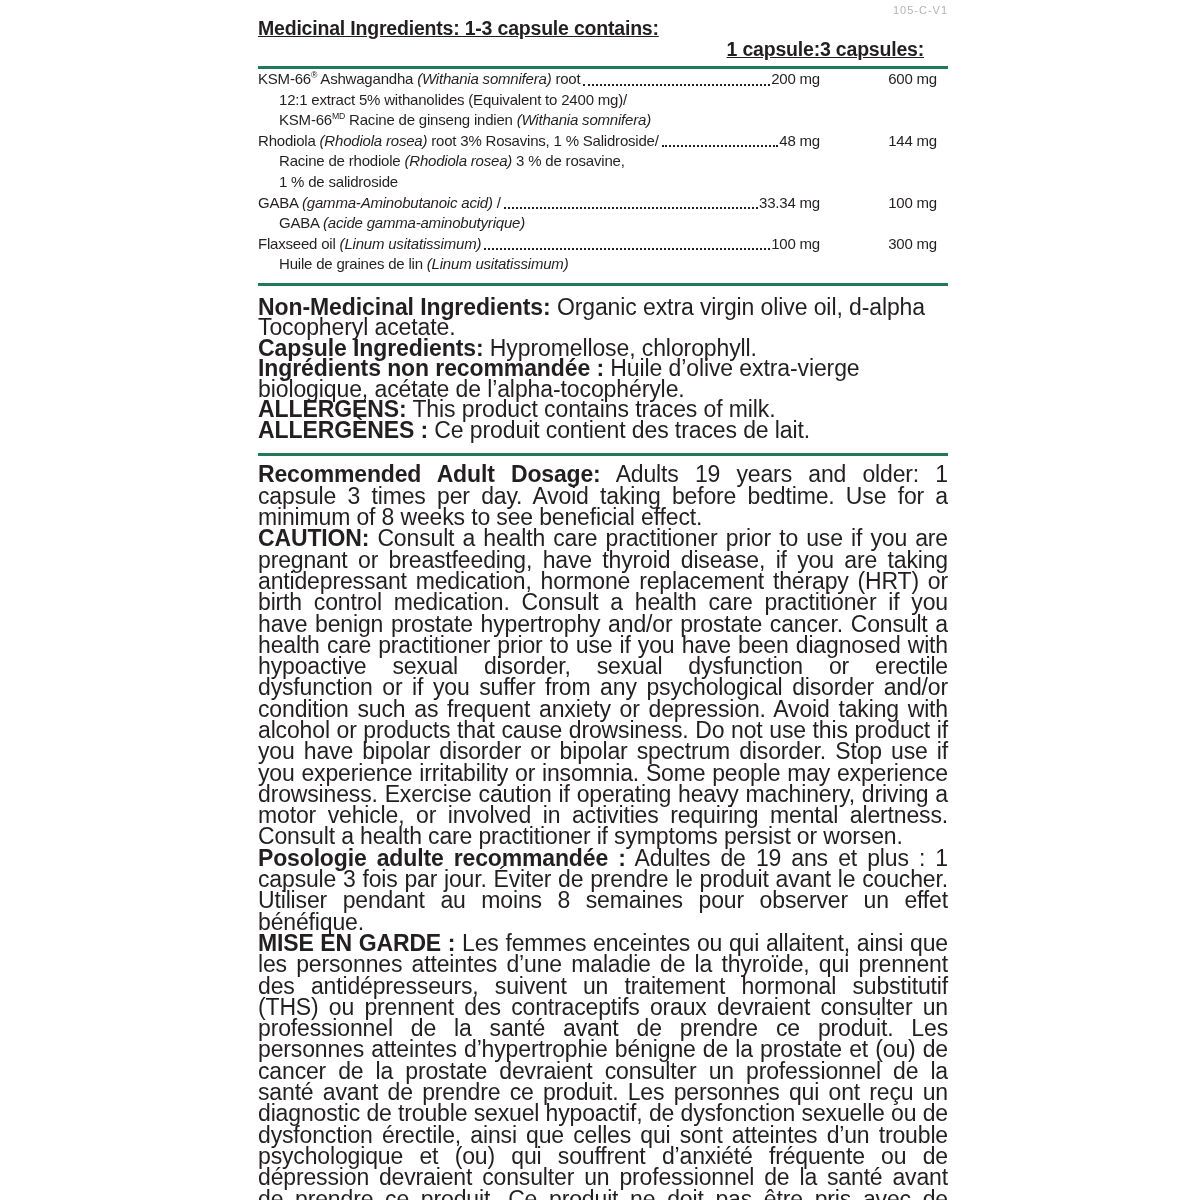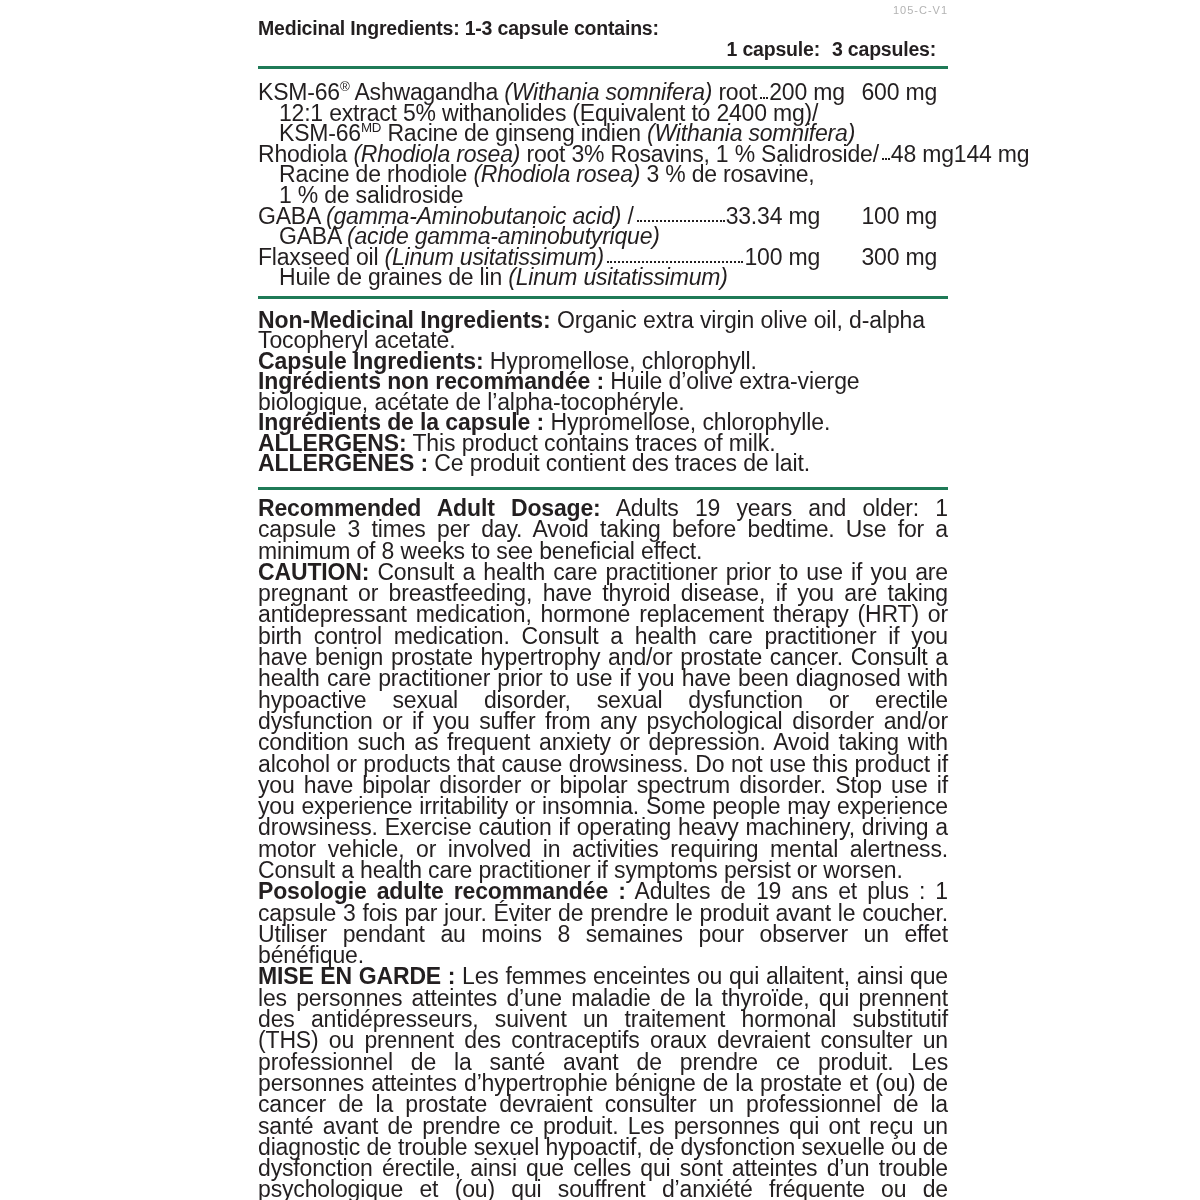--- a/index.html
+++ b/index.html
@@ -15,31 +15,31 @@
     color: var(--text); position: relative; overflow: hidden;
     -webkit-font-smoothing: antialiased;
   }
   .doc-code {
     position: absolute; top: 4px; right: 252px;
     font-size: 11px; color: var(--code); letter-spacing: 1px;
   }
   .panel { position: absolute; left: 258px; top: 18px; width: 690px; }
 
   
-  .hdr { font-weight: bold; font-size: 19.5px; line-height: 21px; letter-spacing: -0.2px; }
+  .hdr { font-weight: bold; font-size: 19.5px; line-height: 21px; letter-spacing: -0.2px; text-decoration: underline; }
   .hdr-row { display: flex; align-items: baseline; }
   .hdr-title { white-space: nowrap; }
   .sp { flex: 1; }
   .col-h1 { white-space: nowrap; }
-  .col3 { width: 128px; text-align: center; white-space: nowrap; }
+  .col3 { width: 128px; text-align: left; white-space: nowrap; }
 
   .rule { height: 3px; background: var(--rule); margin-top: 6px; }
 
   
-  .ing { margin-top: 13px; font-size: 23px; line-height: 20.6px; letter-spacing: -0.2px; }
+  .ing { font-size: 15px; line-height: 20.6px; letter-spacing: -0.2px; }
   .ing-row { display: flex; align-items: flex-end; }
   .ing-name { white-space: nowrap; }
   .ing-row.sub .ing-name { padding-left: 21px; }
   .leader { flex: 1; border-bottom: 2.2px dotted var(--text); margin: 0 1px 4px 3px; min-width: 8px; }
   .amt1 { white-space: nowrap; }
   .amt3 { width: 128px; text-align: right; white-space: nowrap; }
   .amt3.val { padding-right: 11px; }
   .it { font-style: italic; }
   sup { font-size: 58%; line-height: 0; }
 
@@ -112,21 +112,20 @@
         <span class="ing-name"><span>Huile de graines de lin </span><span class="it">(Linum usitatissimum)</span></span>
       </div>
     </div>
 
   <div class="rule" style="margin-top:8px;"></div>
 
   <div class="sec sec2" id="other-ingredients">
       <p class="para"><b class="lbl">Non-Medicinal Ingredients:</b><span> Organic extra virgin olive oil, d-alpha Tocopheryl acetate.</span></p>
       <p class="para"><b class="lbl">Capsule Ingredients:</b><span> Hypromellose, chlorophyll.</span></p>
       <p class="para"><b class="lbl">Ingrédients non recommandée :</b><span> Huile d’olive extra-vierge biologique, acétate de l’alpha-tocophéryle.</span></p>
-      <p class="para"><b class="lbl">Ingrédients de la capsule :</b><span> Hypromellose, chlorophylle.</span></p>
       <p class="para"><b class="lbl">ALLERGENS:</b><span> This product contains traces of milk.</span></p>
       <p class="para"><b class="lbl">ALLERGÈNES :</b><span> Ce produit contient des traces de lait.</span></p>
     </div>
 
   <div class="rule" style="margin-top:13px;"></div>
 
   <div class="sec sec3" id="dosage-paragraphs">
       <p class="para"><b class="lbl">Recommended Adult Dosage:</b><span> Adults 19 years and older: 1 capsule 3 times per day. Avoid taking before bedtime. Use for a minimum of 8 weeks to see beneficial effect.</span></p>
       <p class="para"><b class="lbl">CAUTION:</b><span> Consult a health care practitioner prior to use if you are pregnant or breastfeeding, have thyroid disease, if you are taking antidepressant medication, hormone replacement therapy (HRT) or birth control medication. Consult a health care practitioner if you have benign prostate hypertrophy and/or prostate cancer. Consult a health care practitioner prior to use if you have been diagnosed with hypoactive sexual disorder, sexual dysfunction or erectile dysfunction or if you suffer from any psychological disorder and/or condition such as frequent anxiety or depression. Avoid taking with alcohol or products that cause drowsiness. Do not use this product if you have bipolar disorder or bipolar spectrum disorder. Stop use if you experience irritability or insomnia. Some people may experience drowsiness. Exercise caution if operating heavy machinery, driving a motor vehicle, or involved in activities requiring mental alertness. Consult a health care practitioner if symptoms persist or worsen.</span></p>
       <p class="para"><b class="lbl">Posologie adulte recommandée :</b><span> Adultes de 19 ans et plus : 1 capsule 3 fois par jour. Éviter de prendre le produit avant le coucher. Utiliser pendant au moins 8 semaines pour observer un effet bénéfique.</span></p>

